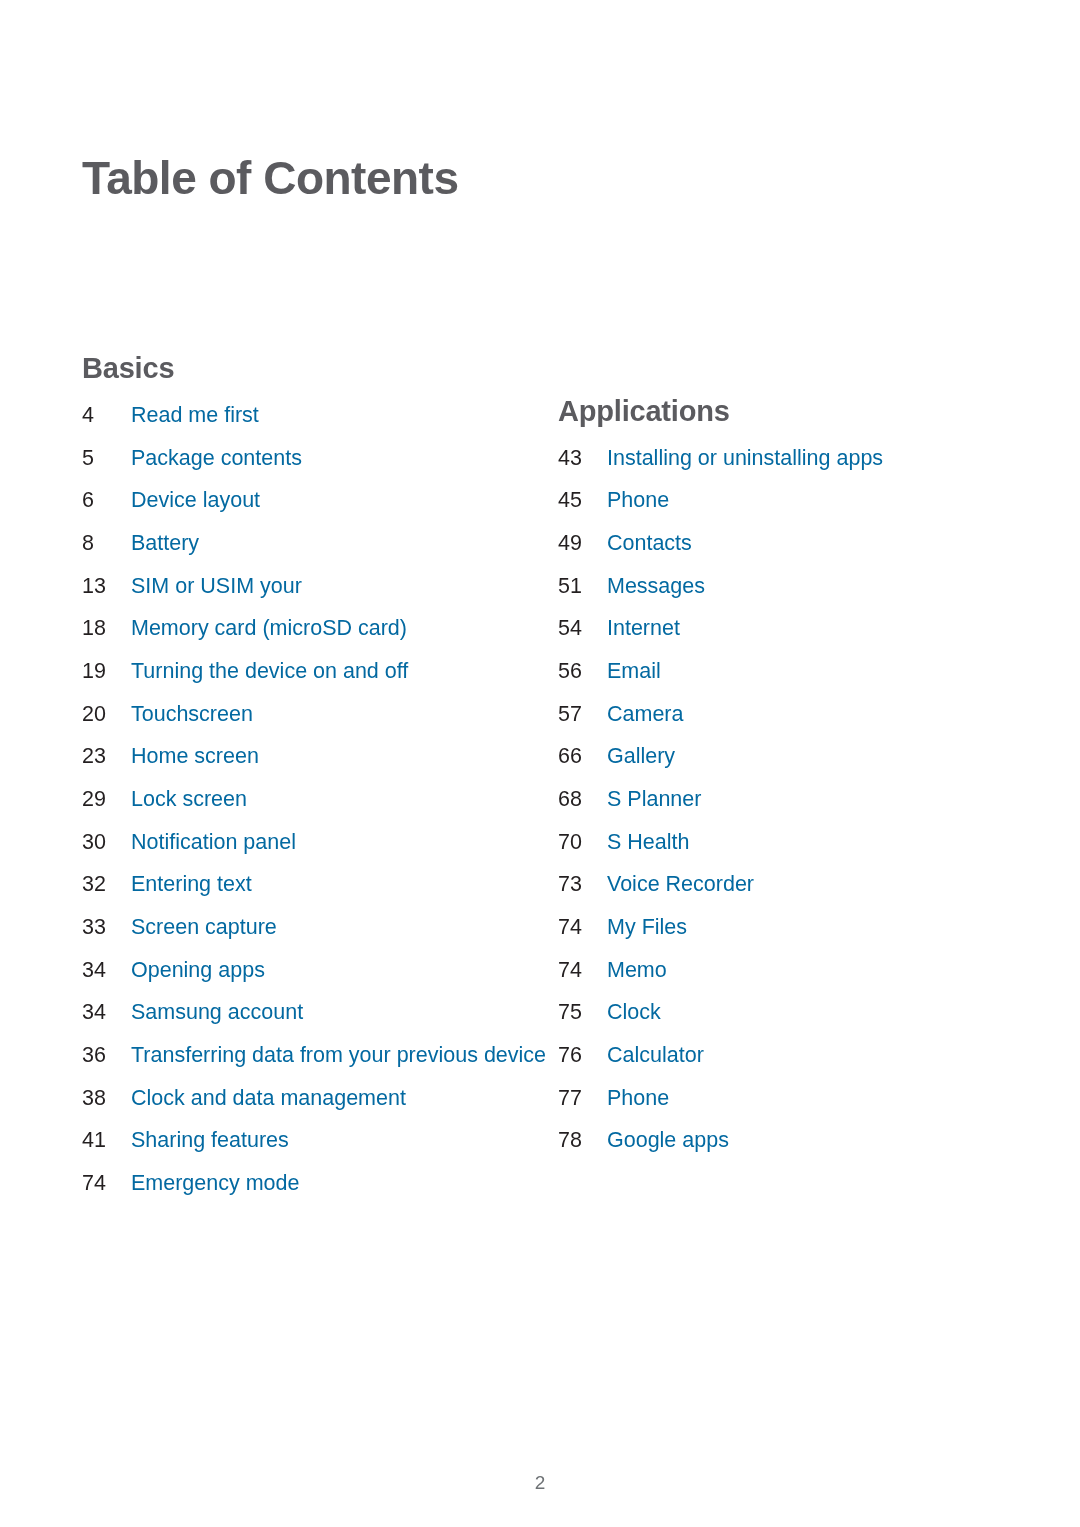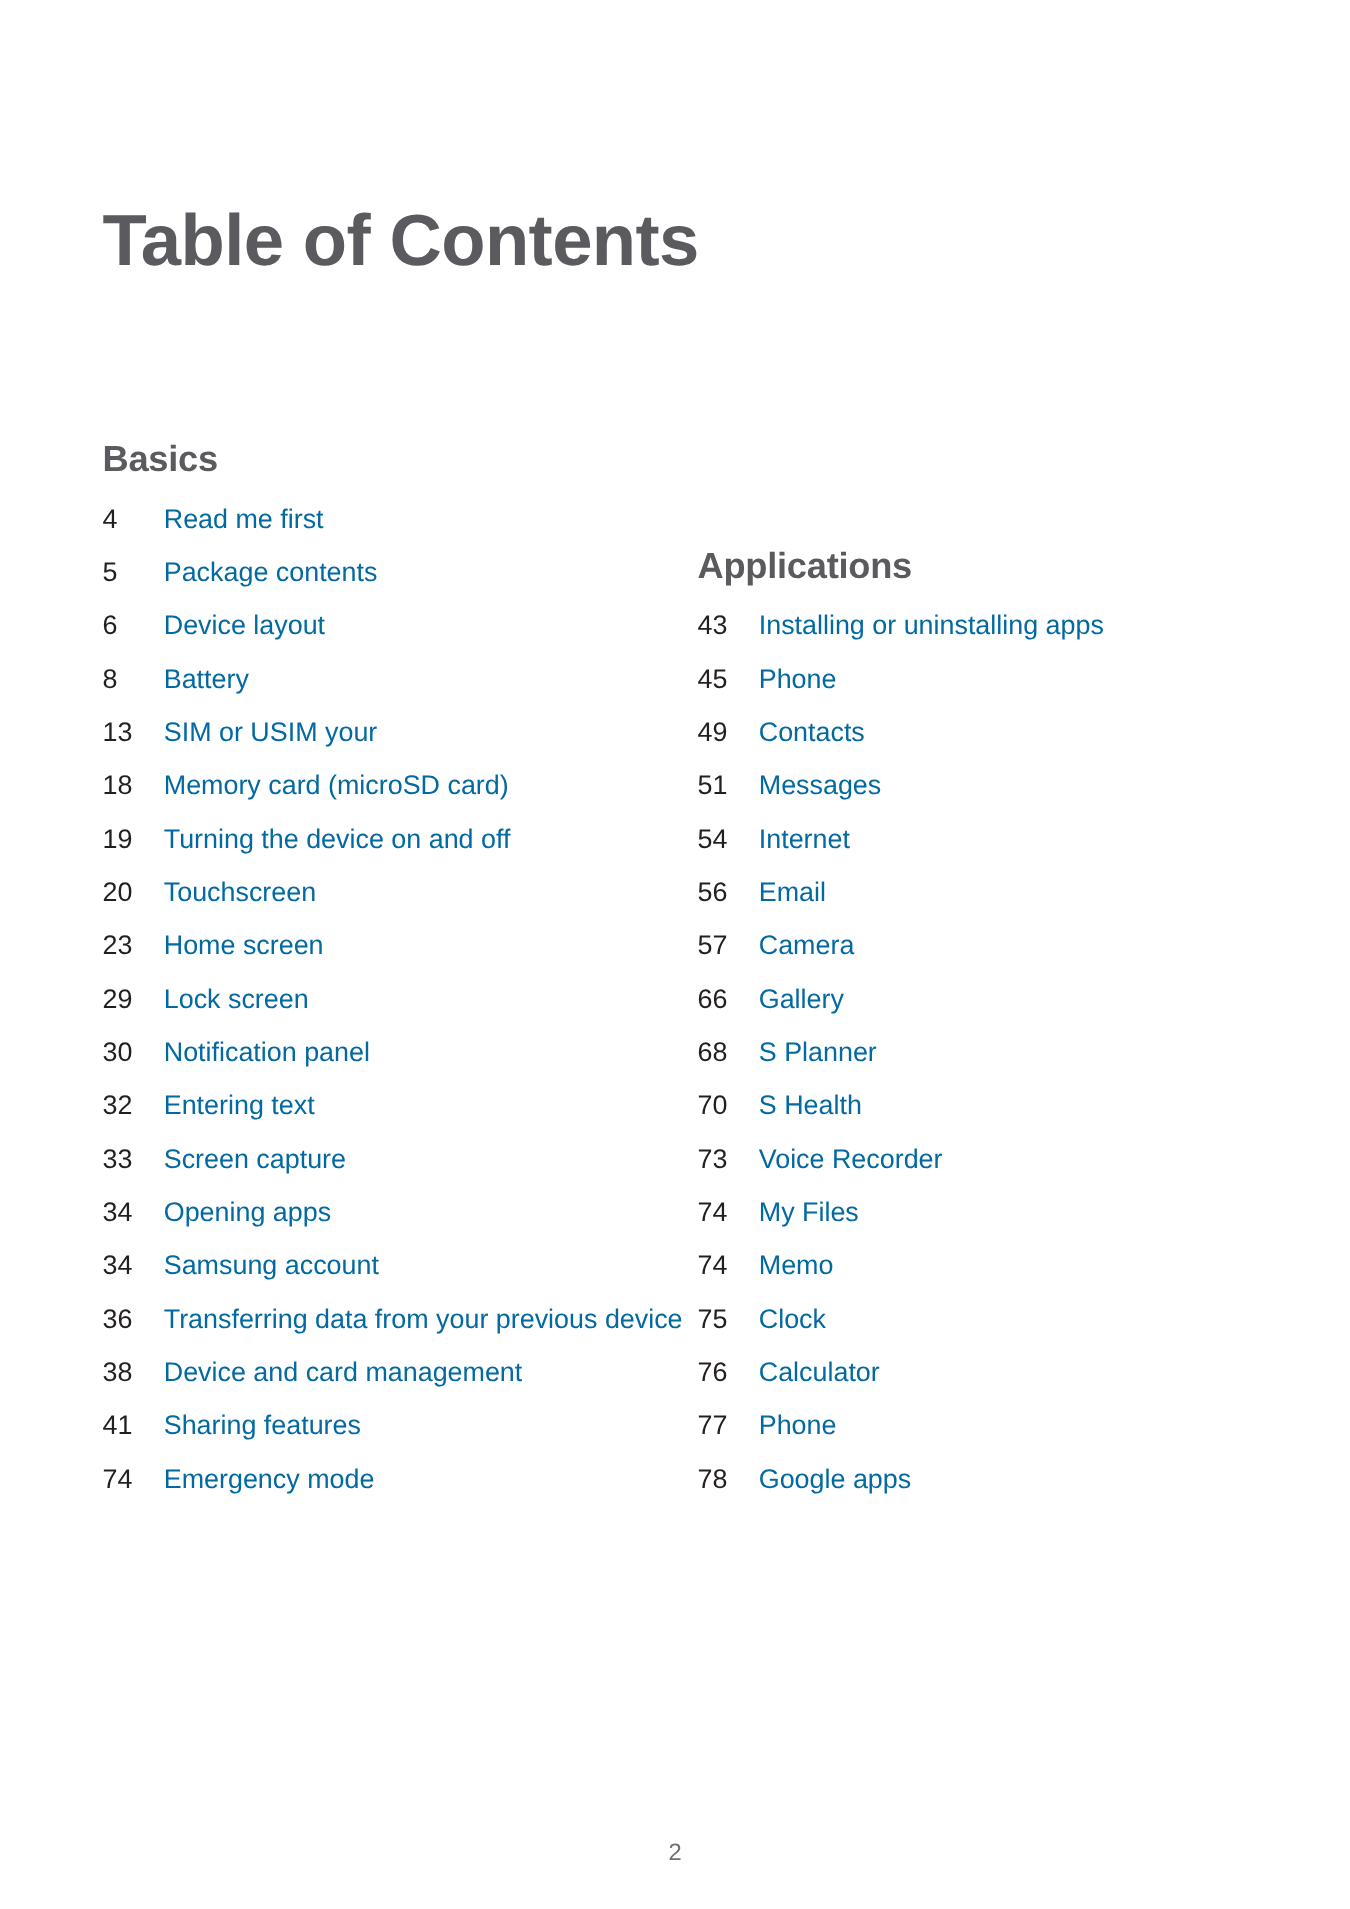--- a/index.html
+++ b/index.html
@@ -16,33 +16,33 @@
   }
   .page {
     position: absolute;
     inset: 0;
     background: #ffffff;
   }
   .page-title {
     position: absolute;
     left: 82px;
     top: 122px;
-    font-size: 58px;
+    font-size: 46px;
     font-weight: bold;
     color: #5b5b5f;
     letter-spacing: -0.5px;
     line-height: 1.1;
   }
   .columns {
     position: absolute;
     left: 0;
     top: 352px;
     width: 1080px;
     display: flex;
-    align-items: flex-end;
+    align-items: center;
   }
   .column {
     width: 470px;
   }
   .column.left  { margin-left: 82px; }
   .column.right { margin-left: 6px; }
 
   .section-heading {
     font-size: 29px;
     font-weight: bold;
@@ -153,21 +153,21 @@
           <li class="toc-entry">
             <span class="toc-page">34</span>
             <span class="toc-label">Samsung account</span>
           </li>
           <li class="toc-entry">
             <span class="toc-page">36</span>
             <span class="toc-label">Transferring data from your previous device</span>
           </li>
           <li class="toc-entry">
             <span class="toc-page">38</span>
-            <span class="toc-label">Device and card management</span>
+            <span class="toc-label">Clock and data management</span>
           </li>
           <li class="toc-entry">
             <span class="toc-page">41</span>
             <span class="toc-label">Sharing features</span>
           </li>
           <li class="toc-entry">
             <span class="toc-page">74</span>
             <span class="toc-label">Emergency mode</span>
           </li>
         </ul>

